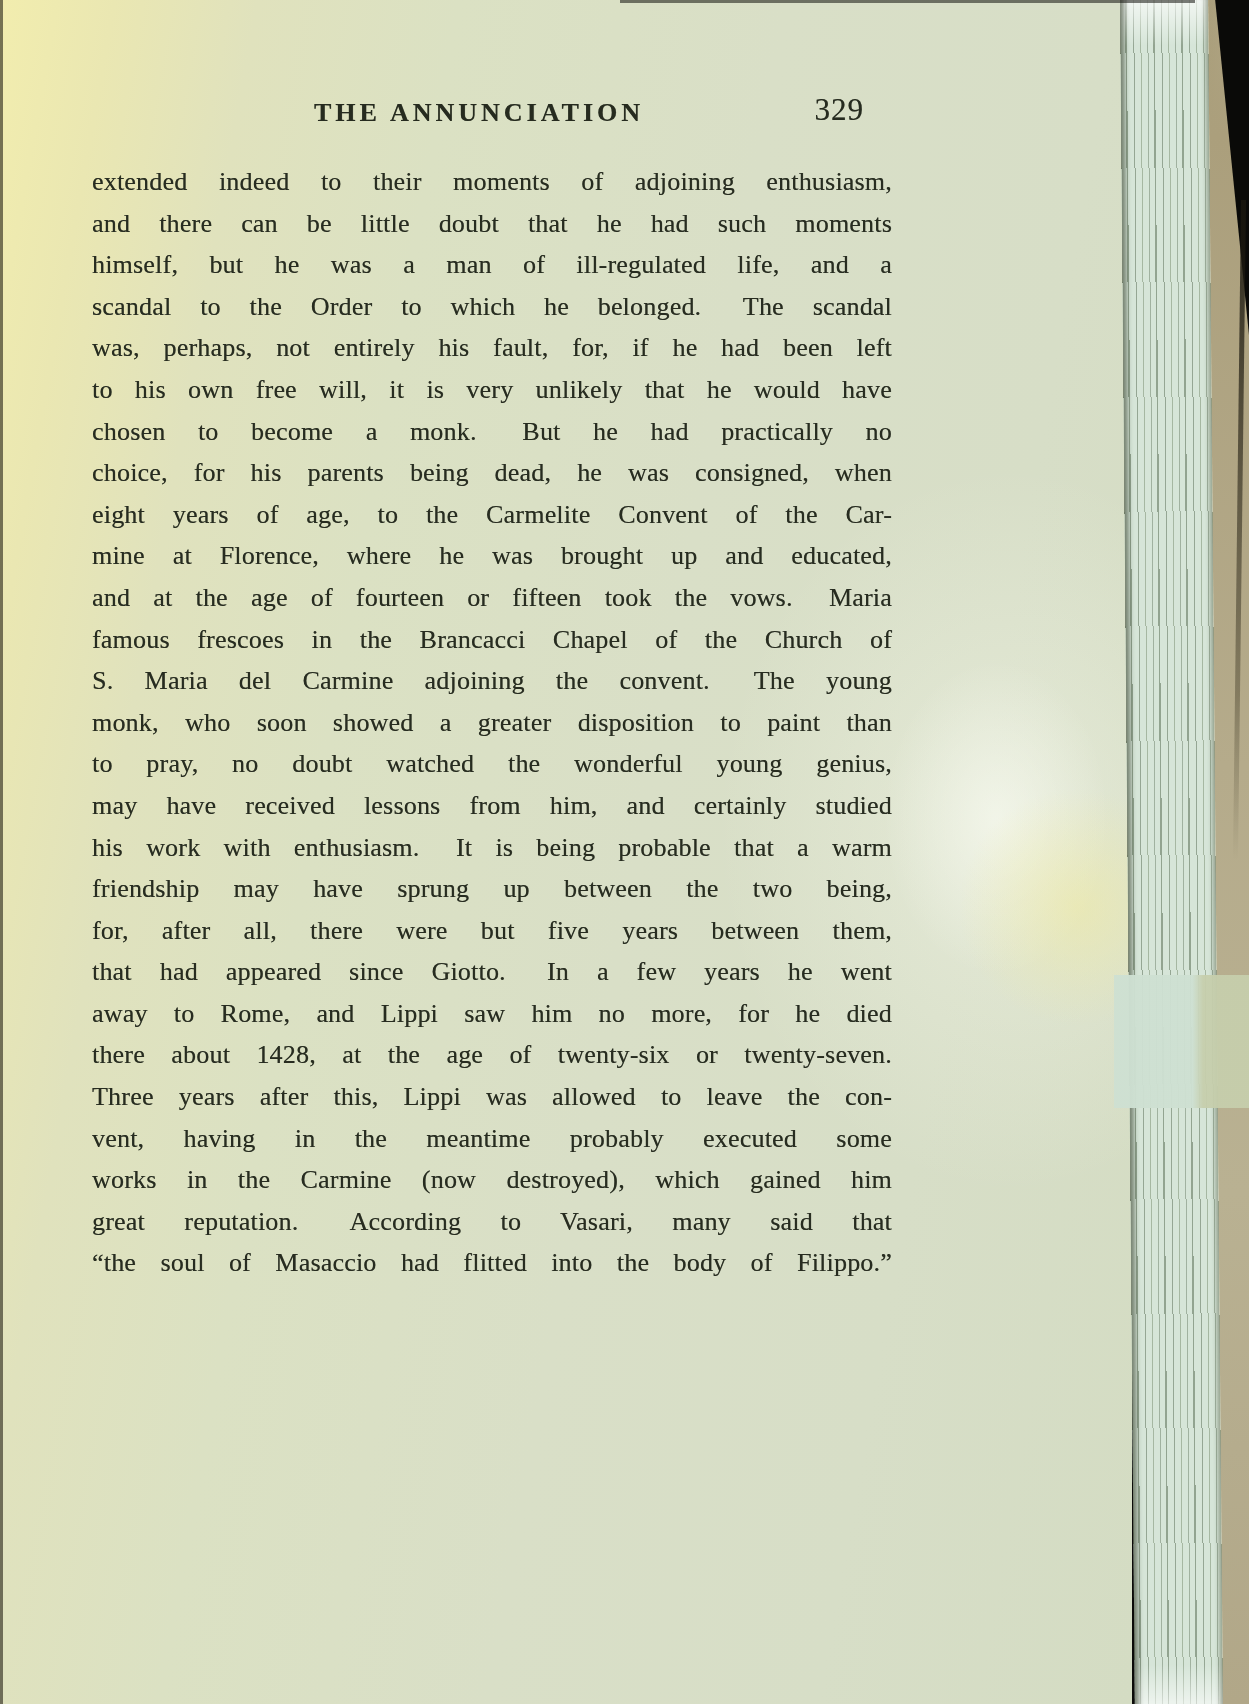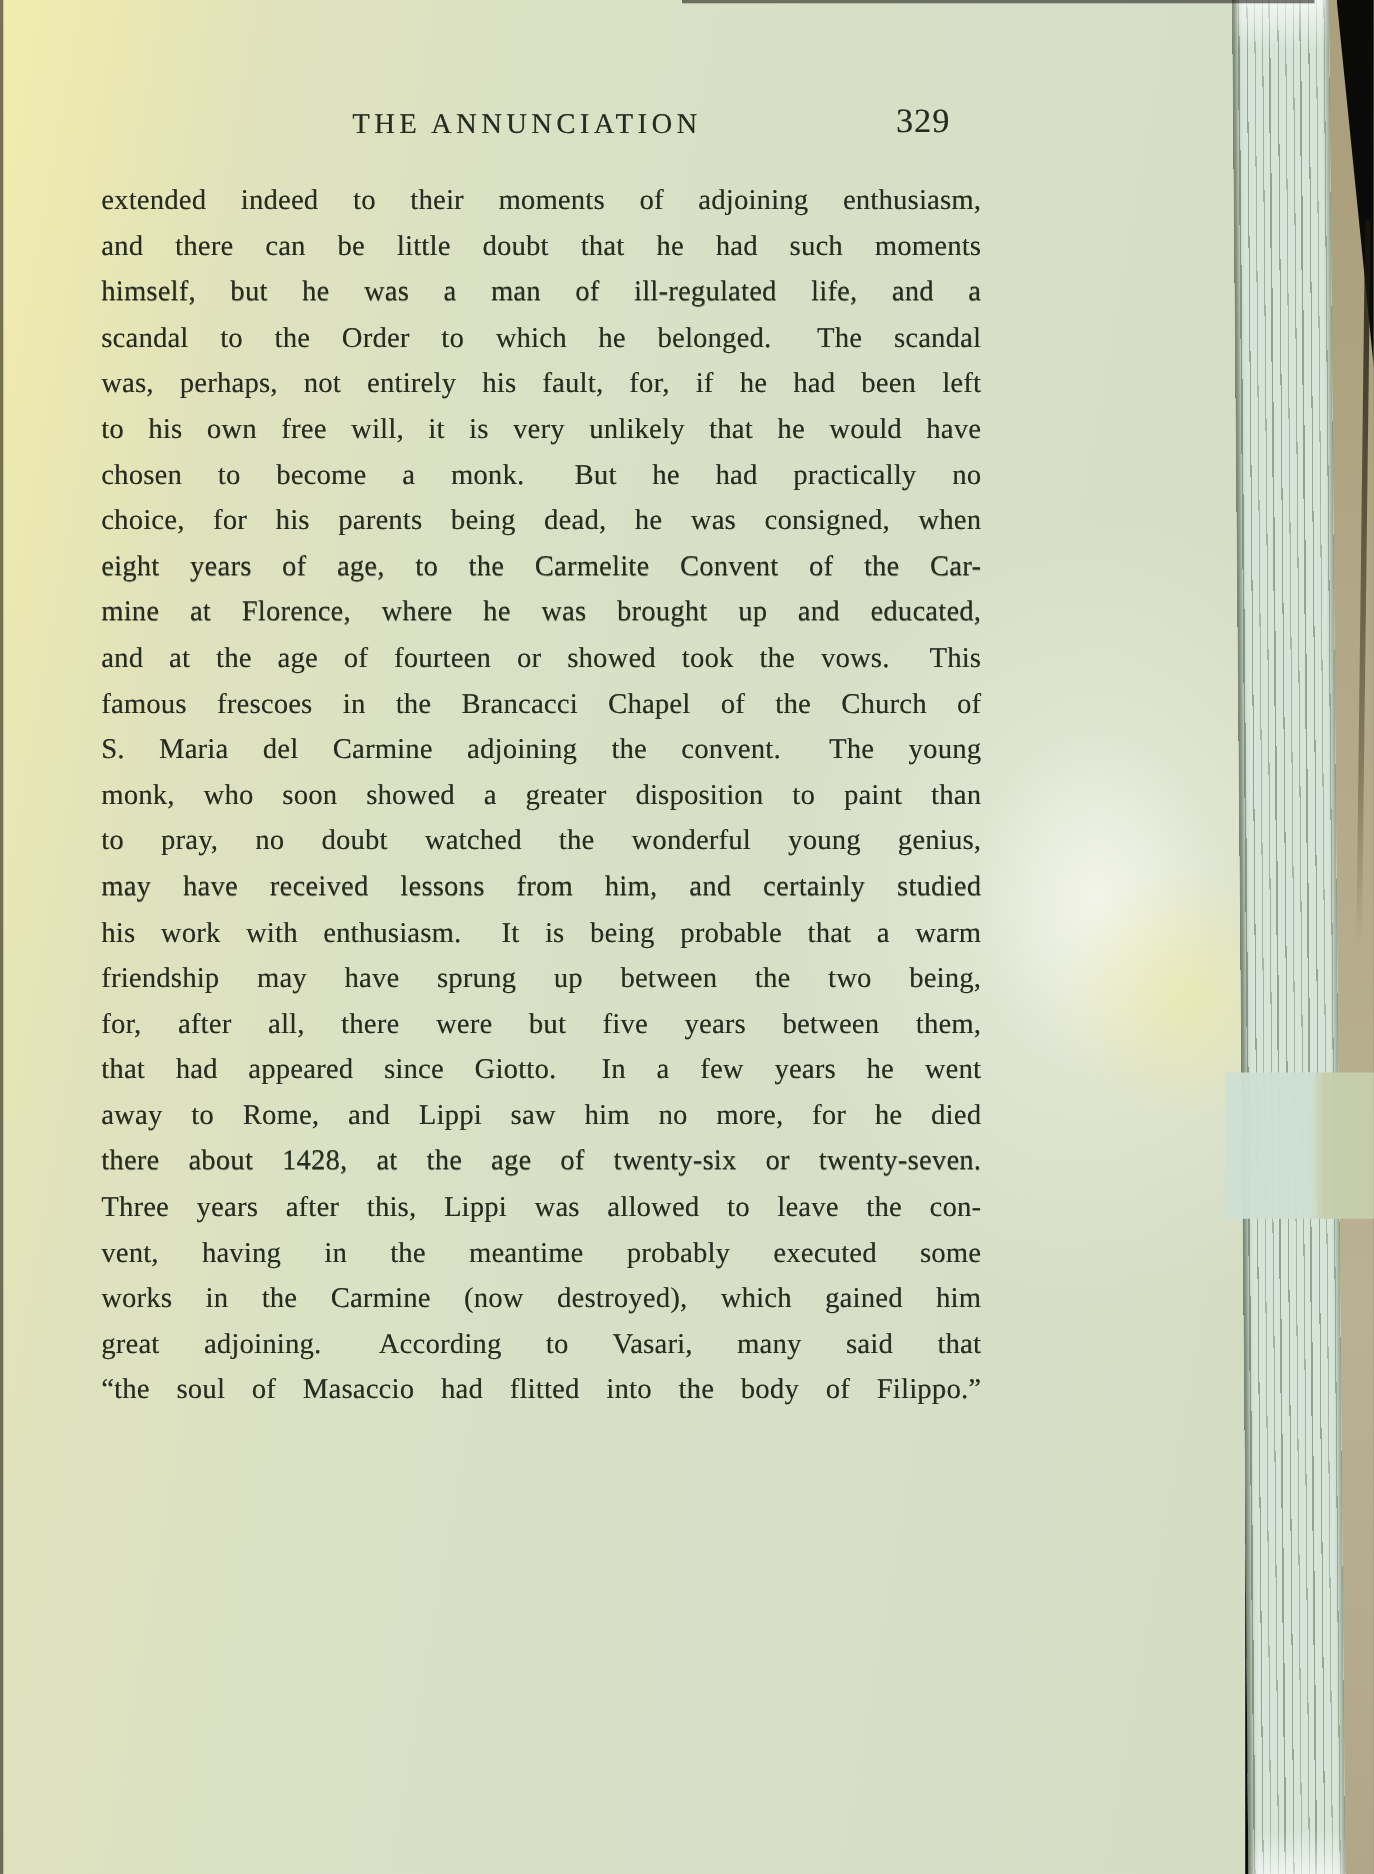--- a/index.html
+++ b/index.html
@@ -83,21 +83,21 @@
     transform: rotate(0.7deg);
     z-index: 6;
   }
   
   .running-head {
     position: absolute; left: 92px; top: 98px; width: 800px; height: 50px;
     color: #262b1f; z-index: 2;
   }
   .head-title {
     display: block; text-align: center; padding-right: 26px;
-    font-size: 26px; font-weight: 400; letter-spacing: 4px;
+    font-size: 26px; font-weight: 700; letter-spacing: 4px;
     text-shadow: 0.3px 0.3px 0.6px rgba(38,43,31,0.5);
   }
   .head-page-number {
     position: absolute; right: 28px; top: -6px;
     font-size: 31px; font-weight: 400; letter-spacing: 1px;
     text-shadow: 0.3px 0.3px 0.6px rgba(38,43,31,0.5);
     margin-left: 21px;
   }
   .body-text {
     position: absolute; left: 92px; top: 161px; width: 800px;
@@ -127,36 +127,36 @@
         <div class="line">extended indeed to their moments of adjoining enthusiasm,</div>
         <div class="line">and there can be little doubt that he had such moments</div>
         <div class="line">himself, but he was a man of ill-regulated life, and a</div>
         <div class="line">scandal to the Order to which he belonged.  The scandal</div>
         <div class="line">was, perhaps, not entirely his fault, for, if he had been left</div>
         <div class="line">to his own free will, it is very unlikely that he would have</div>
         <div class="line">chosen to become a monk.  But he had practically no</div>
         <div class="line">choice, for his parents being dead, he was consigned, when</div>
         <div class="line">eight years of age, to the Carmelite Convent of the Car-</div>
         <div class="line">mine at Florence, where he was brought up and educated,</div>
-        <div class="line">and at the age of fourteen or showed took the vows.  This</div>
+        <div class="line">and at the age of fourteen or fifteen took the vows.  Maria</div>
         <div class="line">famous frescoes in the Brancacci Chapel of the Church of</div>
         <div class="line">S. Maria del Carmine adjoining the convent.  The young</div>
         <div class="line">monk, who soon showed a greater disposition to paint than</div>
         <div class="line">to pray, no doubt watched the wonderful young genius,</div>
         <div class="line">may have received lessons from him, and certainly studied</div>
         <div class="line">his work with enthusiasm.  It is being probable that a warm</div>
         <div class="line">friendship may have sprung up between the two being,</div>
         <div class="line">for, after all, there were but five years between them,</div>
         <div class="line">that had appeared since Giotto.  In a few years he went</div>
         <div class="line">away to Rome, and Lippi saw him no more, for he died</div>
         <div class="line">there about 1428, at the age of twenty-six or twenty-seven.</div>
         <div class="line">Three years after this, Lippi was allowed to leave the con-</div>
         <div class="line">vent, having in the meantime probably executed some</div>
         <div class="line">works in the Carmine (now destroyed), which gained him</div>
-        <div class="line">great adjoining.  According to Vasari, many said that</div>
+        <div class="line">great reputation.  According to Vasari, many said that</div>
         <div class="line">“the soul of Masaccio had flitted into the body of Filippo.”</div>
       </div>
   </div>
 
   <div class="left-edge-line"></div>
   <div class="page-edges"></div>
   <div class="blur-band"></div>
   <div class="backdrop-wedge"></div>
   <div class="cover-edge-line"></div>
   <div class="top-shadow-line"></div>

